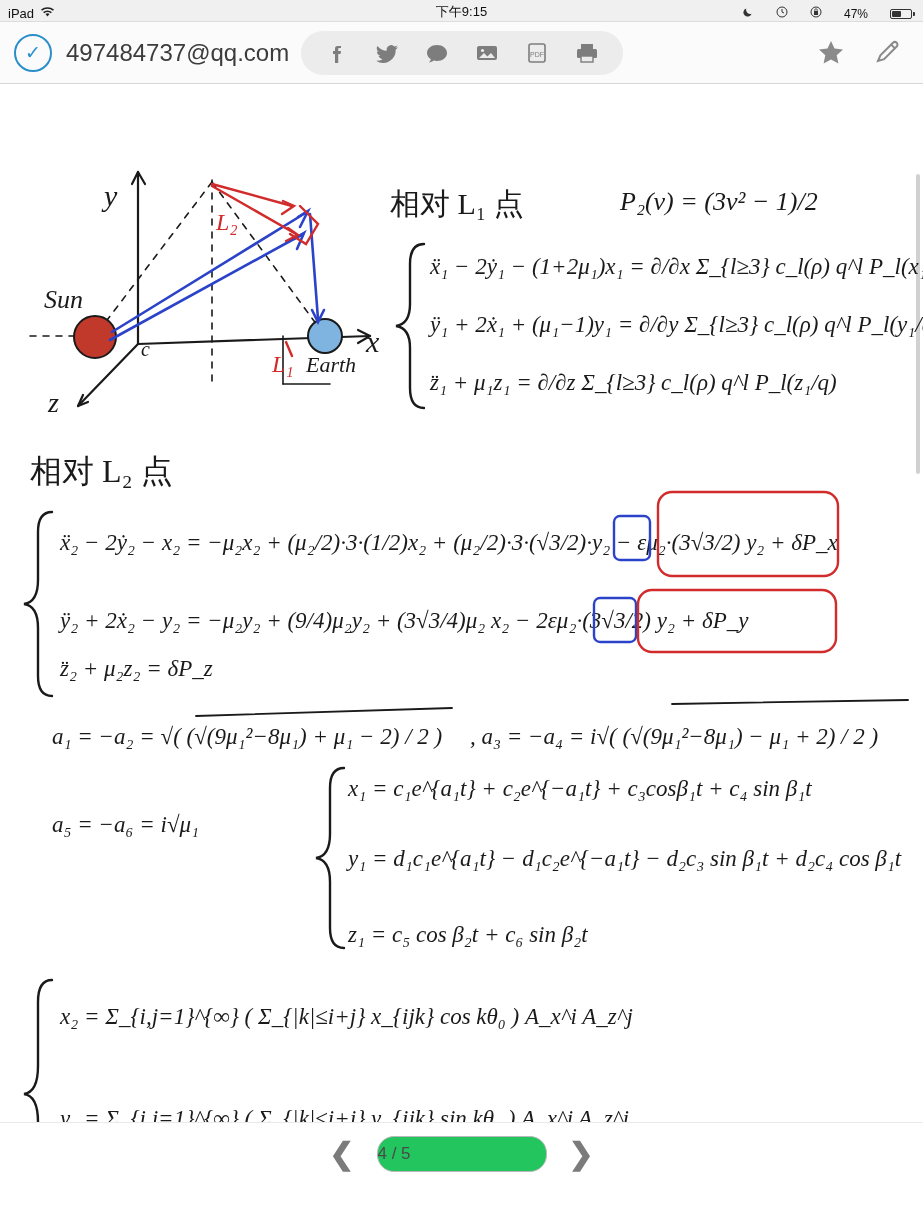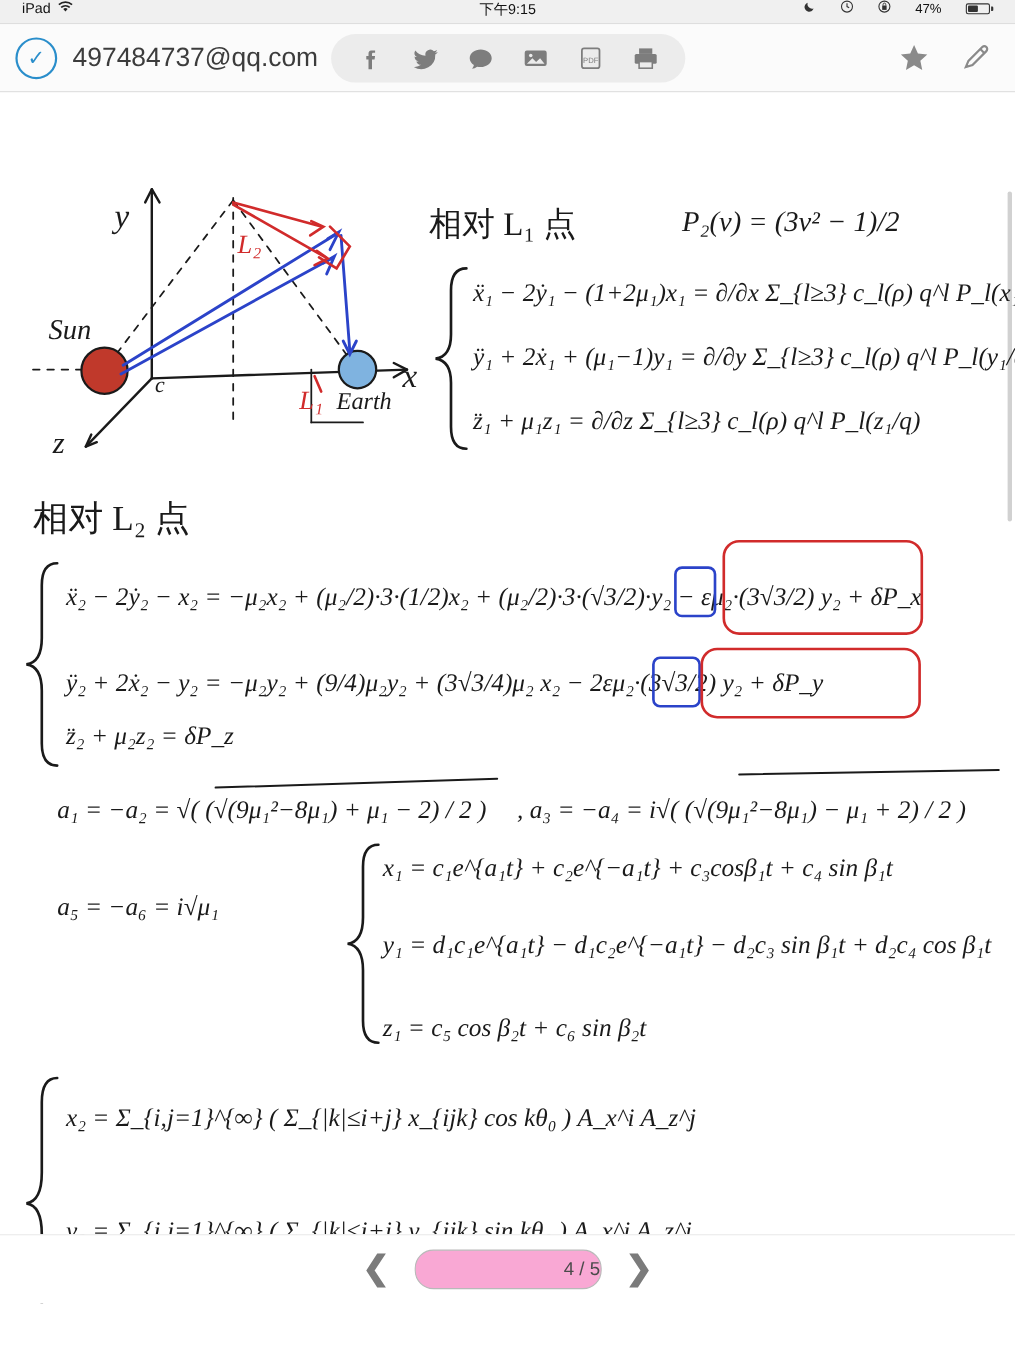--- a/index.html
+++ b/index.html
@@ -14,24 +14,24 @@
     font-family: "Liberation Sans", sans-serif;
     -webkit-font-smoothing: antialiased;
   }
 
   
   .status-bar {
     height: 22px;
     background: #f0f0f0;
     border-bottom: 1px solid #dcdcdc;
     display: flex;
-    align-items: flex-start;
+    align-items: flex-end;
     font-size: 13px;
     color: #111;
-    padding: 0 20px;
+    padding: 0 8px;
     box-sizing: border-box;
     position: relative;
   }
   .status-left {
     display: flex;
     align-items: center;
     gap: 6px;
   }
   .status-center {
     position: absolute;
@@ -161,24 +161,24 @@
     font-weight: bold;
     padding: 0 4px;
   }
   .pager-pill {
     min-width: 168px;
     height: 34px;
     border: 1px solid #b9b9b9;
     border-radius: 17px;
     display: flex;
     align-items: center;
-    justify-content: flex-end;
+    justify-content: flex-start;
     font-size: 17px;
     color: #4a4a4a;
-    background: #f9a8d4;
+    background: #22c55e;
   }
   .scroll-hint {
     position: absolute;
     right: 3px;
     top: 90px;
     width: 4px;
     height: 300px;
     background: rgba(0,0,0,0.18);
     border-radius: 2px;
   }

